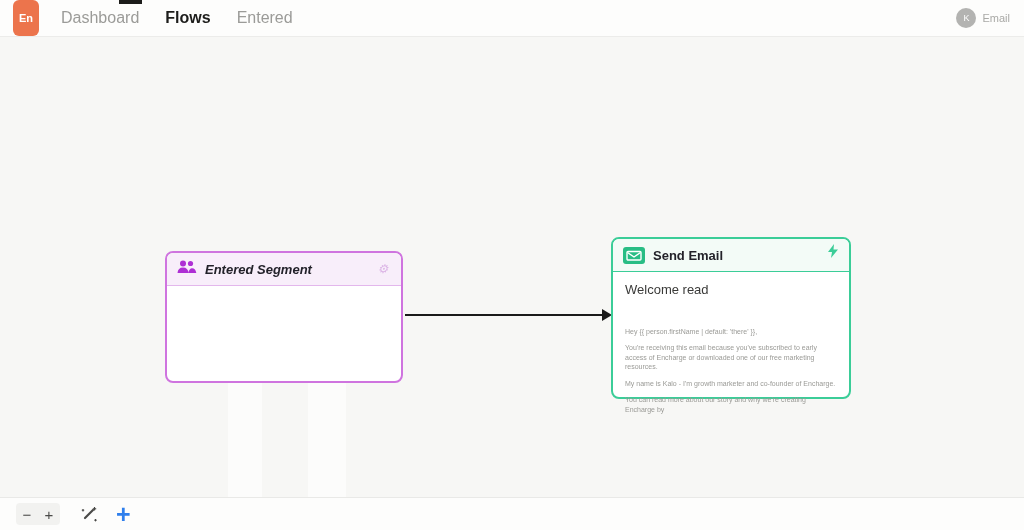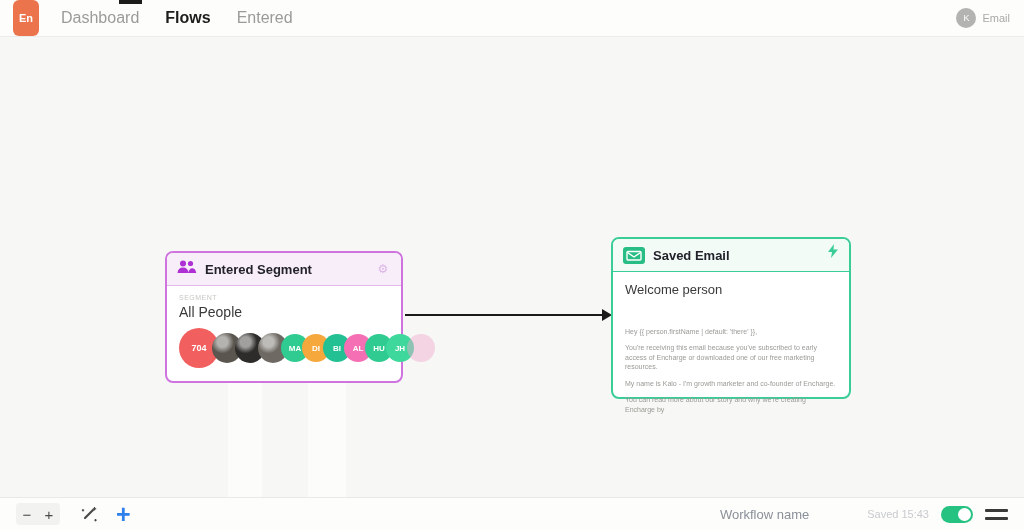--- a/index.html
+++ b/index.html
@@ -25,21 +25,21 @@
   .watermark { position:absolute; background:#fcfcfb; }
   .wm1 { left:228px; top:325px; width:34px; height:135px; }
   .wm2 { left:308px; top:320px; width:38px; height:140px; }
 
   
   .node { position:absolute; border-radius:8px; background:#fff; }
   .node-header { height:33px; display:flex; align-items:center; padding:0 10px;
     border-top-left-radius:6px; border-top-right-radius:6px; }
   .node-title { font-size:13px; font-weight:bold; color:#23222a; margin-left:8px; }
 
-  .segment-node { left:165px; top:213px; width:238px; height:132px; border:2px solid #cf74df; }
+  .segment-node { left:165px; top:213px; width:238px; height:132px; border:2px solid #cf74df;font-style:italic; }
   .segment-node .node-header { background:#f8eefa; border-bottom:1px solid #e3b7ec; }
   .gear-icon { margin-left:auto; width:16px; height:16px; border-radius:50%; color:#dcb5e6;
     font-size:12px; line-height:16px; text-align:center; }
   .segment-body { padding:8px 12px 10px 12px; }
   .field-label { font-size:7px; letter-spacing:0.5px; color:#c7c7c4; text-transform:uppercase; }
   .field-value { font-size:14px; color:#3a3a38; margin-top:3px; }
   .avatar-row { display:flex; align-items:center; margin-top:8px; }
   .avatar { border-radius:50%; display:flex; align-items:center; justify-content:center;
     color:#fff; font-size:8px; font-weight:bold; flex:none; }
   .avatar.count { width:40px; height:40px; font-size:9px; }
@@ -109,57 +109,40 @@
         <svg width="20" height="14" viewBox="0 0 20 14">
           <circle cx="6" cy="3.5" r="3" fill="#ae2fd4"></circle>
           <path d="M0.5 13 q0.5-5.5 5.5-5.5 q5 0 5.5 5.5 z" fill="#ae2fd4"></path>
           <circle cx="13.5" cy="3.5" r="2.6" fill="#ae2fd4"></circle>
           <path d="M11 13 q1.5-4.8 4-4.8 q3.6 0 4.3 4.8 z" fill="#ae2fd4"></path>
         </svg>
       </span>
       <span class="node-title">Entered Segment</span>
       <span class="gear-icon">⚙</span>
     </div>
-    <div class="segment-body">
-      <div class="field-label">SEGMENT</div>
-      <div class="field-value">All People</div>
-      <div class="avatar-row">
-        <span class="avatar count" style="background-color: rgb(242, 95, 95);">704</span>
-        <span class="avatar photo" style="background-color: rgb(90, 86, 79);"></span>
-        <span class="avatar photo" style="background-color: rgb(46, 44, 42);"></span>
-        <span class="avatar photo" style="background-color: rgb(110, 106, 99);"></span>
-        <span class="avatar initials" style="background-color: rgb(47, 203, 144);">MA</span>
-        <span class="avatar initials" style="background-color: rgb(246, 168, 60);">DI</span>
-        <span class="avatar initials" style="background-color: rgb(35, 192, 147);">BI</span>
-        <span class="avatar initials" style="background-color: rgb(245, 111, 180);">AL</span>
-        <span class="avatar initials" style="background-color: rgb(47, 203, 144);">HU</span>
-        <span class="avatar initials" style="background-color: rgb(62, 215, 156);">JH</span>
-        <span class="avatar initials faded" style="background-color: rgb(240, 168, 207);"></span>
-      </div>
-    </div>
   </div>
 
   <div class="node email-node">
     <div class="node-header">
       <span class="envelope-icon">
         <svg width="22" height="17" viewBox="0 0 22 17">
           <rect x="0" y="0" width="22" height="17" rx="3" fill="#28bd85"></rect>
           <rect x="4" y="4.5" width="14" height="8.5" rx="1" fill="none" stroke="#fff" stroke-width="1.4"></rect>
           <path d="M4.5 5.5 L11 10 L17.5 5.5" fill="none" stroke="#fff" stroke-width="1.4"></path>
         </svg>
       </span>
-      <span class="node-title">Saved Email</span>
+      <span class="node-title">Send Email</span>
       <span class="bolt-icon">
         <svg width="12" height="14" viewBox="0 0 12 14">
           <path d="M7 0 L1 8 H5 L4 14 L11 5.5 H6.5 Z" fill="#3bcd98"></path>
         </svg>
       </span>
     </div>
     <div class="email-body">
-      <div class="email-name">Welcome person</div>
+      <div class="email-name">Welcome read</div>
       <div class="email-preview">
         <div class="preview-line">Hey {{ person.firstName | default: 'there' }},</div>
         <div class="preview-line">You're receiving this email because you've subscribed to early access of Encharge or downloaded one of our free marketing resources.</div>
         <div class="preview-line">My name is Kalo - I'm growth marketer and co-founder of Encharge.</div>
         <div class="preview-line">You can read more about our story and why we're creating Encharge by</div>
       </div>
     </div>
   </div>
 </div>
 
@@ -173,24 +156,13 @@
       <line x1="5" y1="13" x2="13" y2="5" stroke="#4a4a48" stroke-width="2.2" stroke-linecap="round"></line>
       <line x1="14.5" y1="2" x2="14.5" y2="5.5" stroke="#4a4a48" stroke-width="1.2"></line>
       <line x1="12.8" y1="3.8" x2="16.2" y2="3.8" stroke="#4a4a48" stroke-width="1.2"></line>
       <line x1="3" y1="4" x2="3" y2="6.4" stroke="#4a4a48" stroke-width="1.1"></line>
       <line x1="1.8" y1="5.2" x2="4.2" y2="5.2" stroke="#4a4a48" stroke-width="1.1"></line>
       <line x1="15.5" y1="14" x2="15.5" y2="16.4" stroke="#4a4a48" stroke-width="1.1"></line>
       <line x1="14.3" y1="15.2" x2="16.7" y2="15.2" stroke="#4a4a48" stroke-width="1.1"></line>
     </svg>
   </div>
   <div class="add-btn">+</div>
-  <div class="bottombar-right">
-    <div class="workflow-name">Workflow name</div>
-    <div class="saved-status">Saved 15:43</div>
-    <div class="toggle">
-      <div class="knob"></div>
-    </div>
-    <div class="hamburger">
-      <span></span>
-        <span></span>
-    </div>
-  </div>
 </div>
 
 </body></html>

